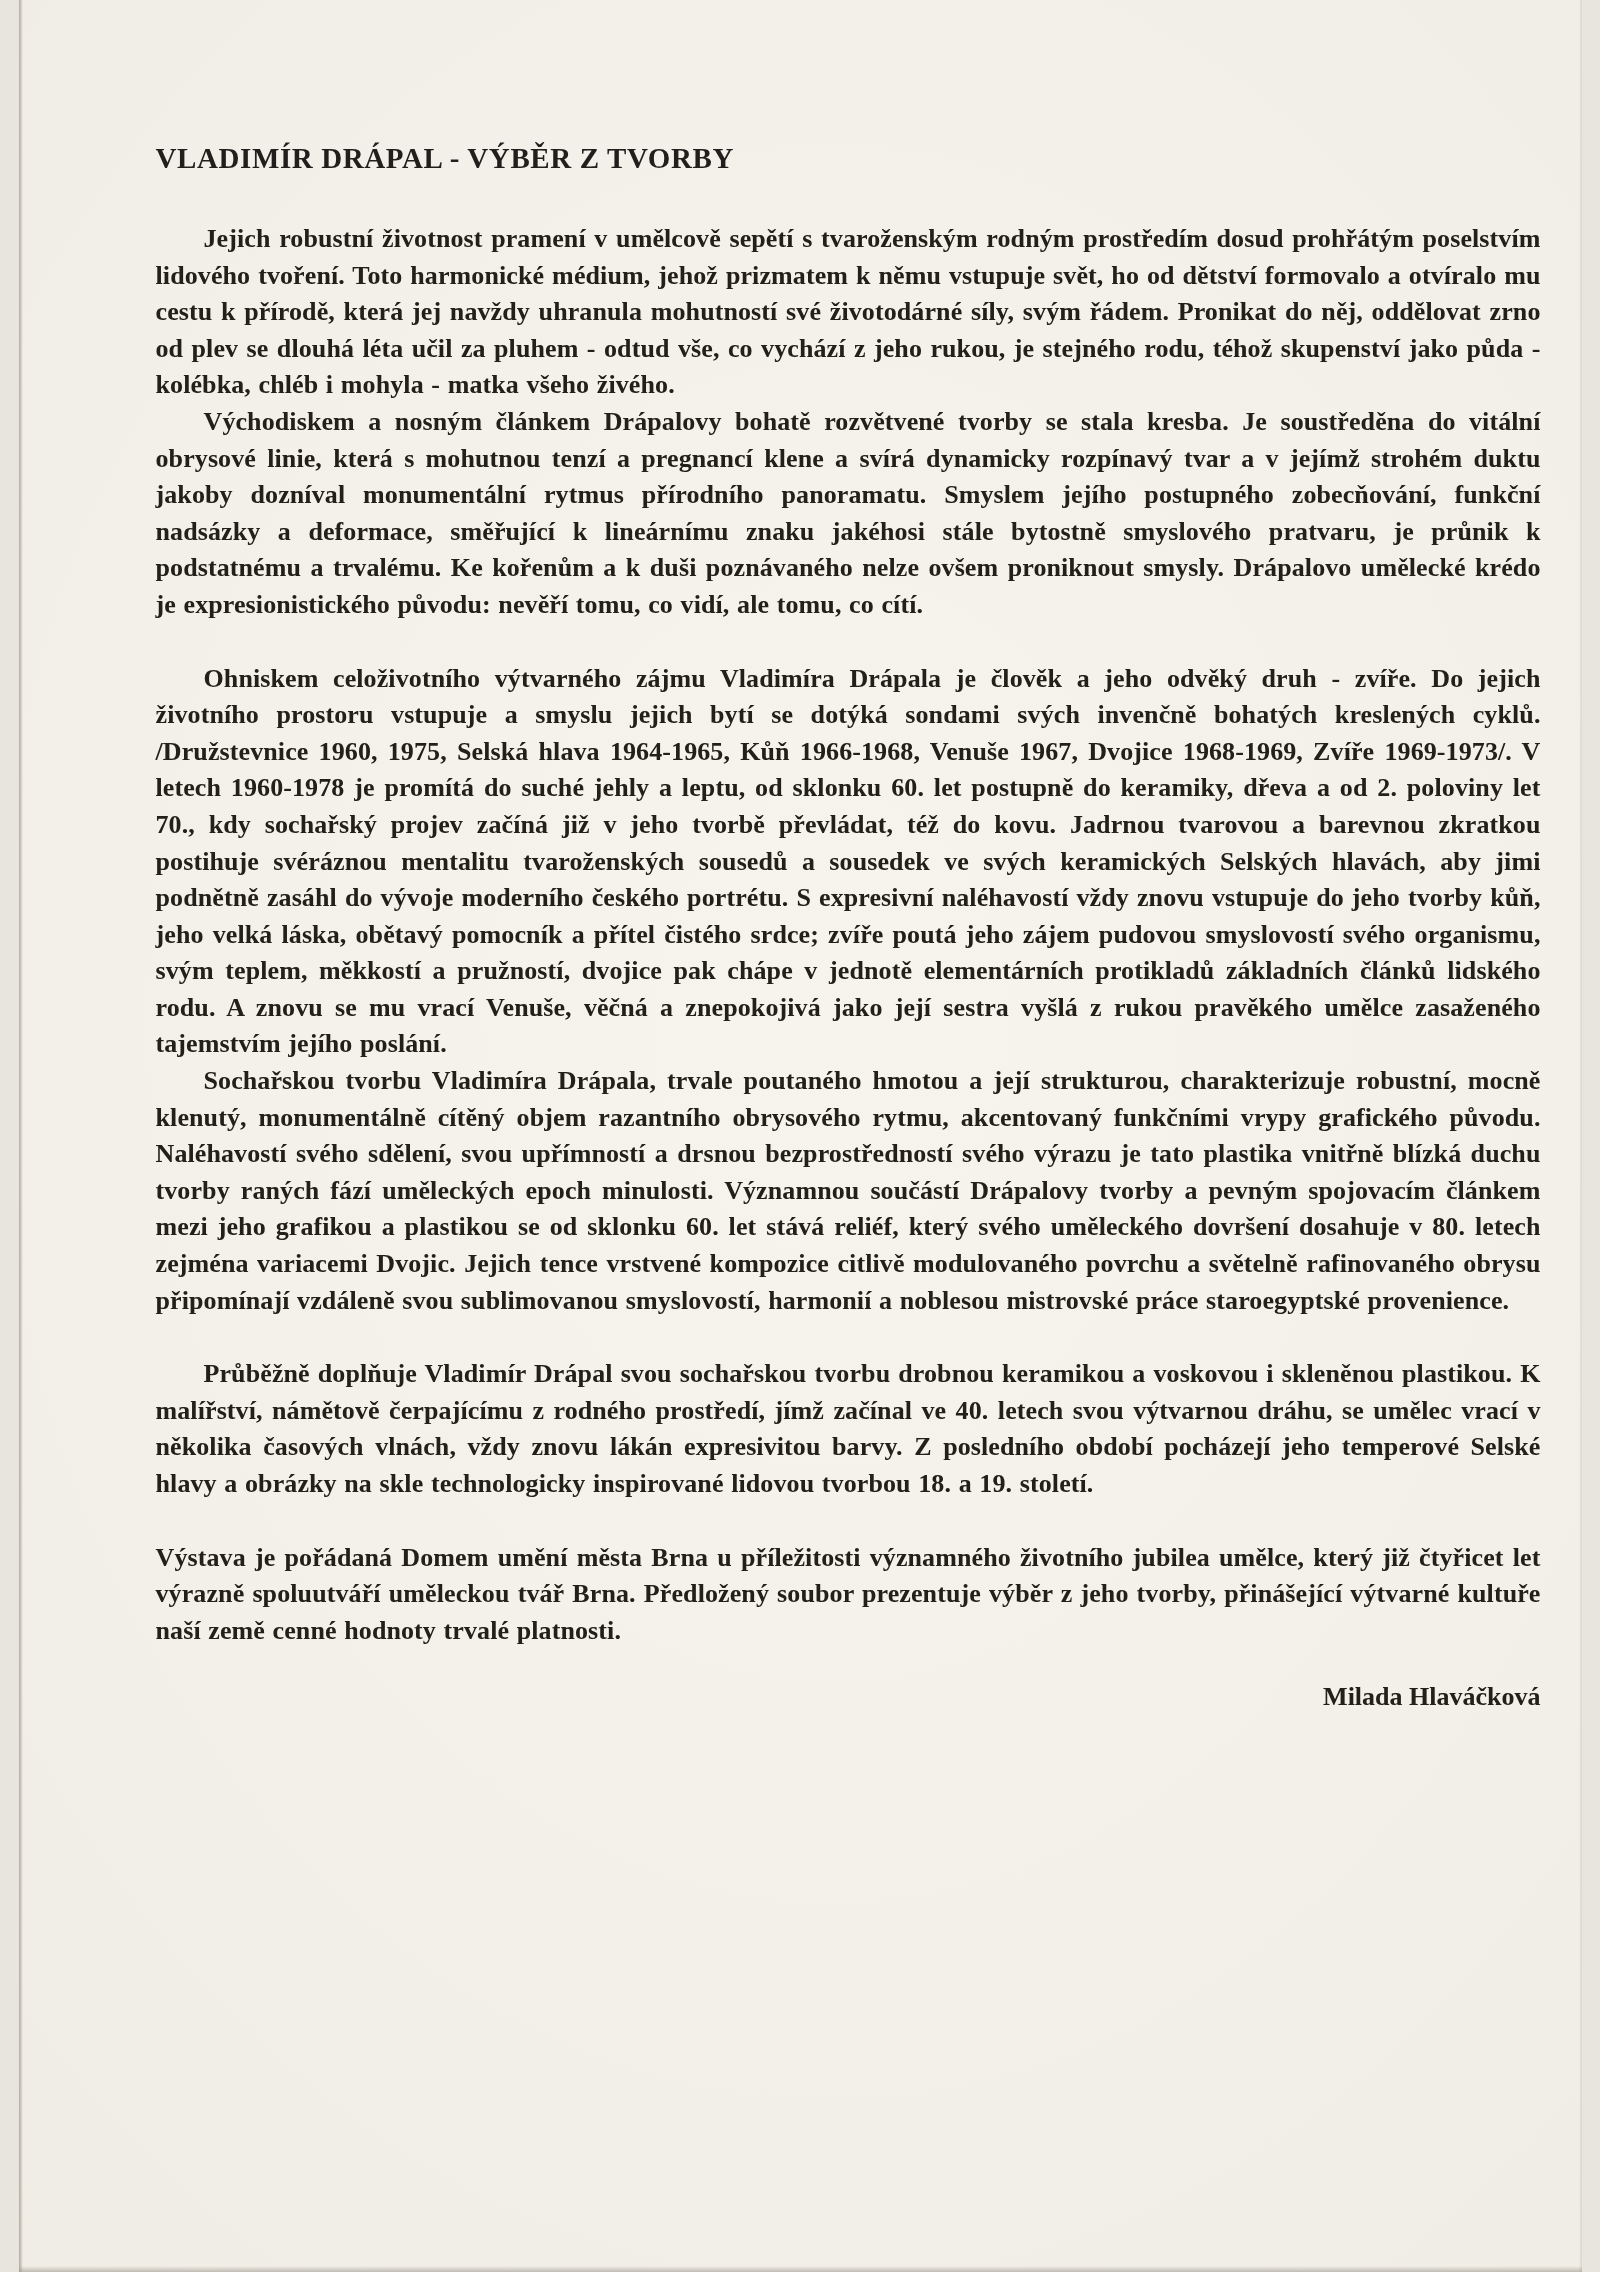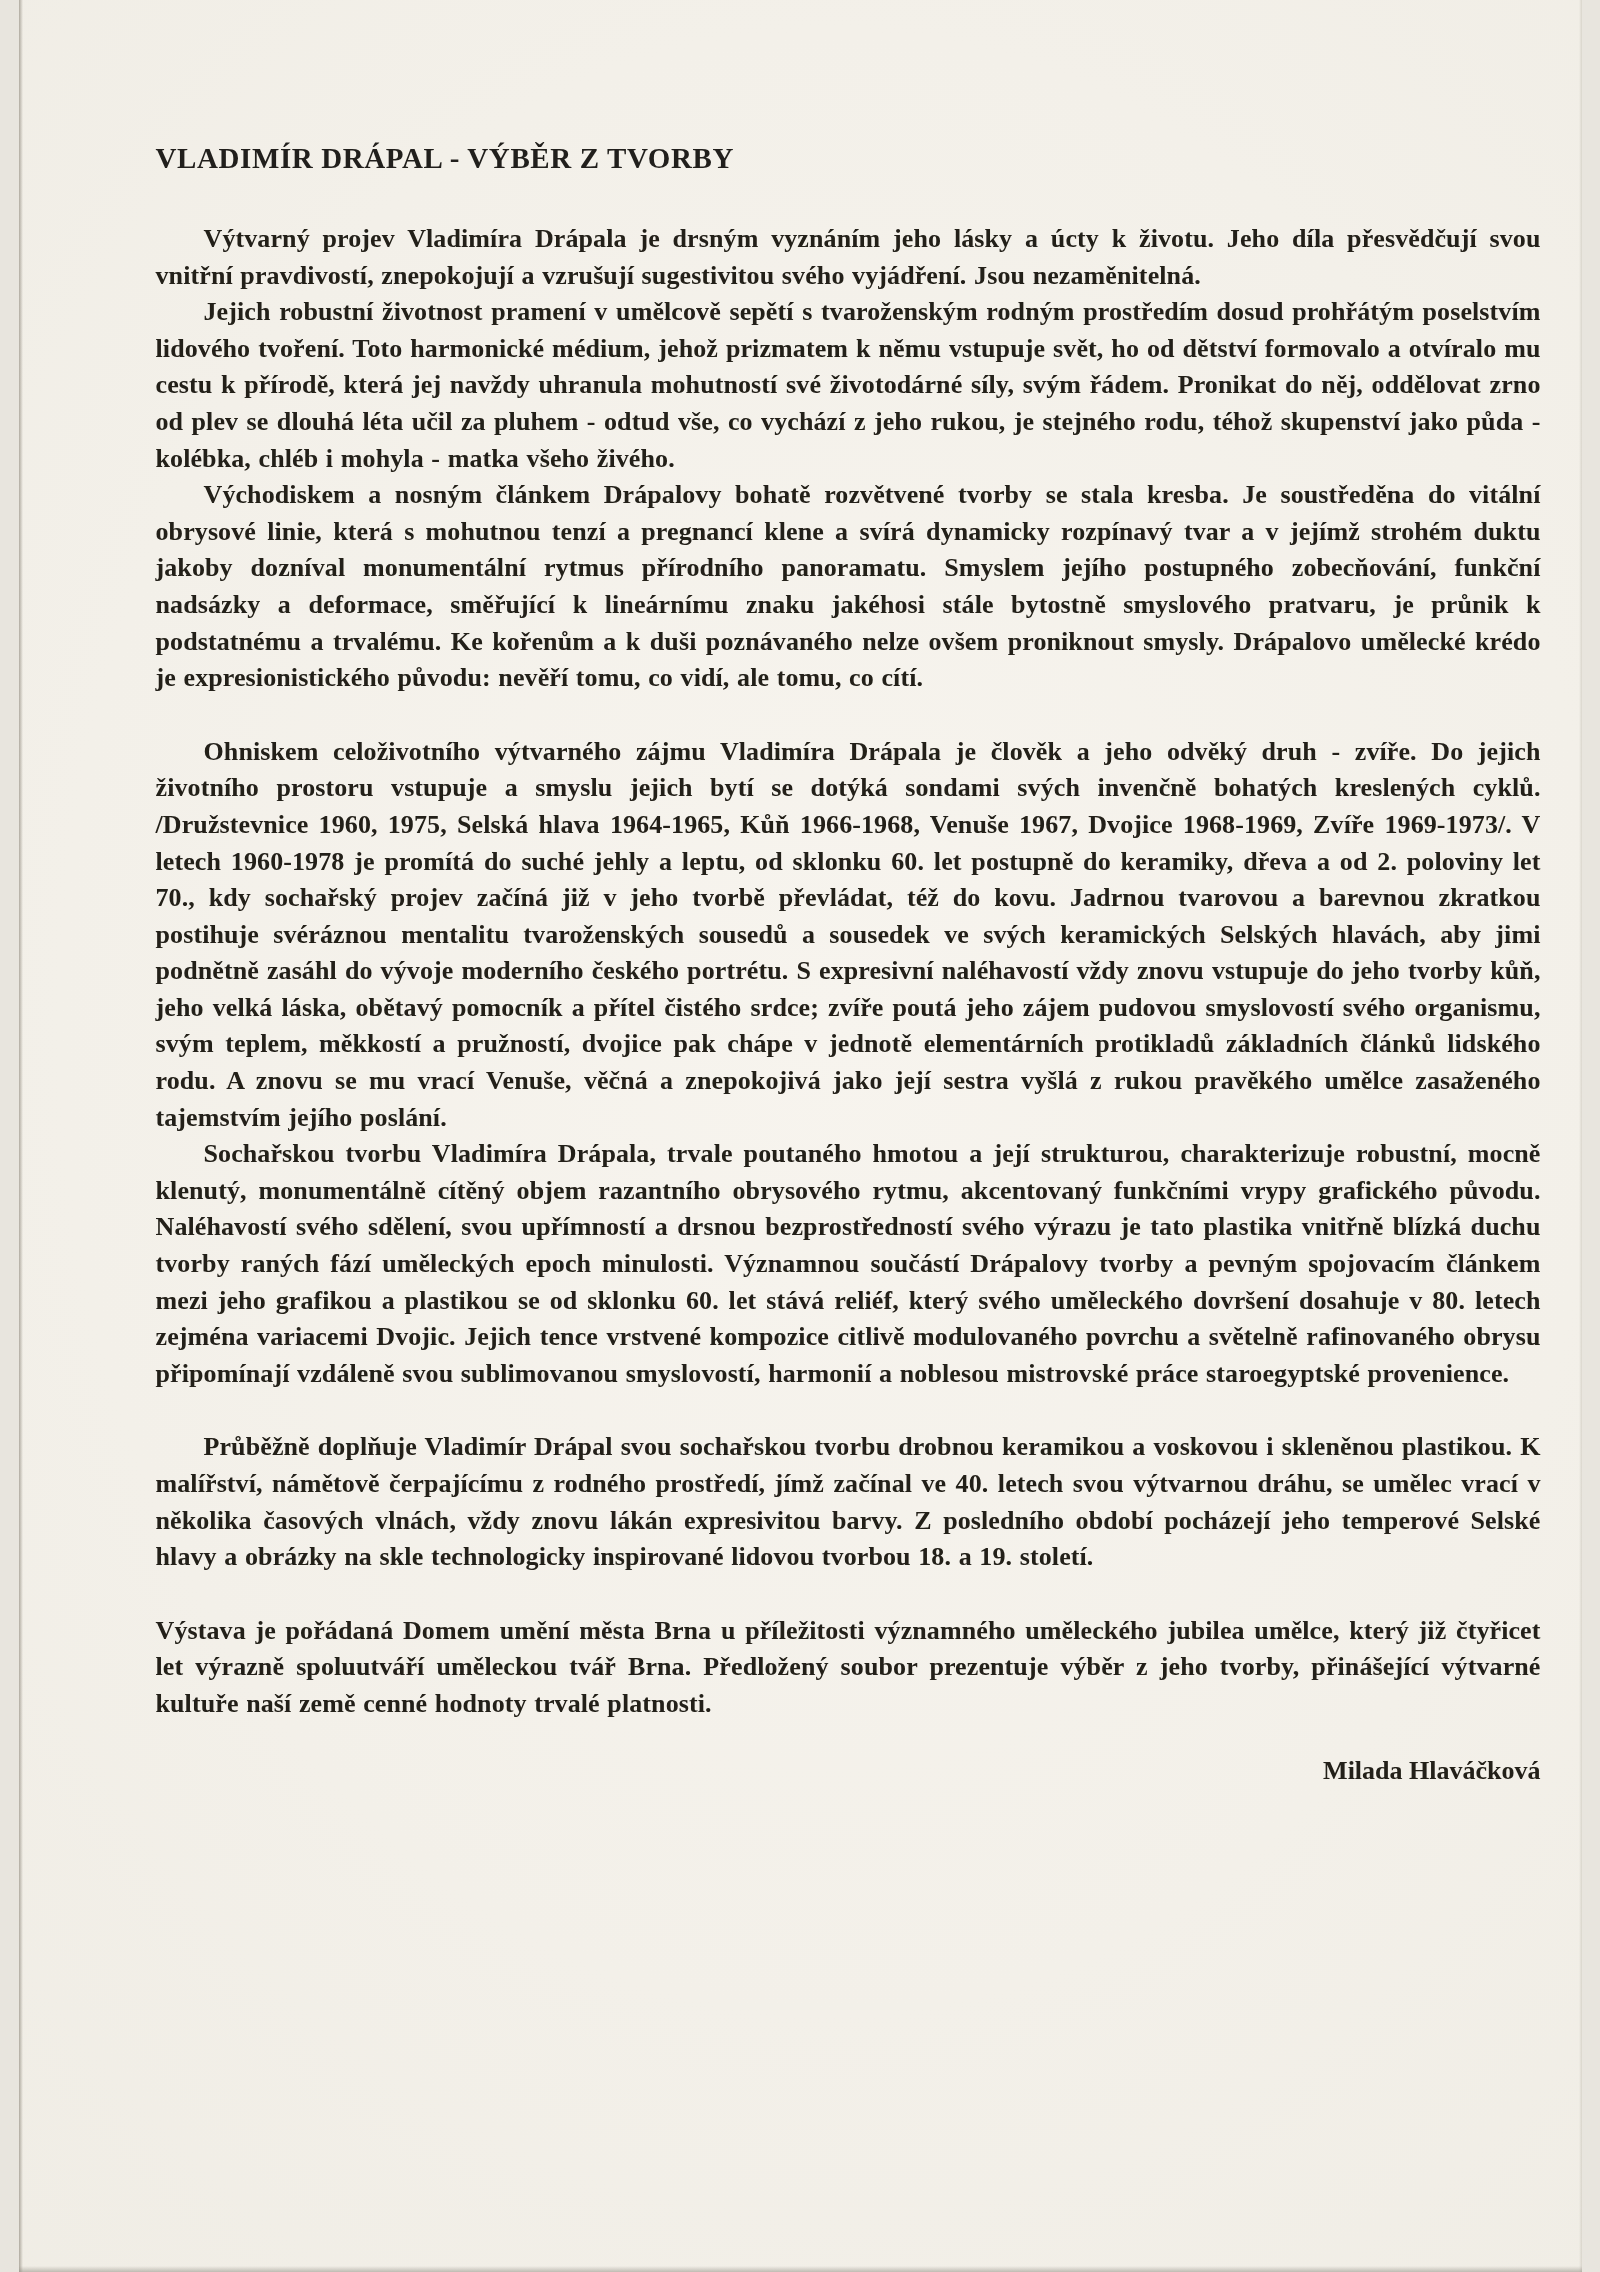--- a/index.html
+++ b/index.html
@@ -76,24 +76,23 @@
 
 <div class="page">
   <div class="edge-left"></div>
   <div class="edge-right"></div>
   <div class="edge-bottom"></div>
 
   <div class="content">
     <h1 class="doc-title">VLADIMÍR DRÁPAL - VÝBĚR Z TVORBY</h1>
 
     <div id="paragraphs">
-        <p class="para indent">Výtvarný projev Vladimíra Drápala je drsným vyznáním jeho lásky a úcty k životu. Jeho díla přesvědčují svou vnitřní pravdivostí, znepokojují a vzrušují sugestivitou svého vyjádření. Jsou nezaměnitelná.</p>
         <p class="para indent">Jejich robustní životnost pramení v umělcově sepětí s tvaroženským rodným prostředím dosud prohřátým poselstvím lidového tvoření. Toto harmonické médium, jehož prizmatem k němu vstupuje svět, ho od dětství formovalo a otvíralo mu cestu k přírodě, která jej navždy uhranula mohutností své životodárné síly, svým řádem. Pronikat do něj, oddělovat zrno od plev se dlouhá léta učil za pluhem - odtud vše, co vychází z jeho rukou, je stejného rodu, téhož skupenství jako půda - kolébka, chléb i mohyla - matka všeho živého.</p>
         <p class="para indent">Východiskem a nosným článkem Drápalovy bohatě rozvětvené tvorby se stala kresba. Je soustředěna do vitální obrysové linie, která s mohutnou tenzí a pregnancí klene a svírá dynamicky rozpínavý tvar a v jejímž strohém duktu jakoby dozníval monumentální rytmus přírodního panoramatu. Smyslem jejího postupného zobecňování, funkční nadsázky a deformace, směřující k lineárnímu znaku jakéhosi stále bytostně smyslového pratvaru, je průnik k podstatnému a trvalému. Ke kořenům a k duši poznávaného nelze ovšem proniknout smysly. Drápalovo umělecké krédo je expresionistického původu: nevěří tomu, co vidí, ale tomu, co cítí.</p>
         <p class="para indent gap-before">Ohniskem celoživotního výtvarného zájmu Vladimíra Drápala je člověk a jeho odvěký druh - zvíře. Do jejich životního prostoru vstupuje a smyslu jejich bytí se dotýká sondami svých invenčně bohatých kreslených cyklů. /Družstevnice 1960, 1975, Selská hlava 1964-1965, Kůň 1966-1968, Venuše 1967, Dvojice 1968-1969, Zvíře 1969-1973/. V letech 1960-1978 je promítá do suché jehly a leptu, od sklonku 60. let postupně do keramiky, dřeva a od 2. poloviny let 70., kdy sochařský projev začíná již v jeho tvorbě převládat, též do kovu. Jadrnou tvarovou a barevnou zkratkou postihuje svéráznou mentalitu tvaroženských sousedů a sousedek ve svých keramických Selských hlavách, aby jimi podnětně zasáhl do vývoje moderního českého portrétu. S expresivní naléhavostí vždy znovu vstupuje do jeho tvorby kůň, jeho velká láska, obětavý pomocník a přítel čistého srdce; zvíře poutá jeho zájem pudovou smyslovostí svého organismu, svým teplem, měkkostí a pružností, dvojice pak chápe v jednotě elementárních protikladů základních článků lidského rodu. A znovu se mu vrací Venuše, věčná a znepokojivá jako její sestra vyšlá z rukou pravěkého umělce zasaženého tajemstvím jejího poslání.</p>
         <p class="para indent">Sochařskou tvorbu Vladimíra Drápala, trvale poutaného hmotou a její strukturou, charakterizuje robustní, mocně klenutý, monumentálně cítěný objem razantního obrysového rytmu, akcentovaný funkčními vrypy grafického původu. Naléhavostí svého sdělení, svou upřímností a drsnou bezprostředností svého výrazu je tato plastika vnitřně blízká duchu tvorby raných fází uměleckých epoch minulosti. Významnou součástí Drápalovy tvorby a pevným spojovacím článkem mezi jeho grafikou a plastikou se od sklonku 60. let stává reliéf, který svého uměleckého dovršení dosahuje v 80. letech zejména variacemi Dvojic. Jejich tence vrstvené kompozice citlivě modulovaného povrchu a světelně rafinovaného obrysu připomínají vzdáleně svou sublimovanou smyslovostí, harmonií a noblesou mistrovské práce staroegyptské provenience.</p>
         <p class="para indent gap-before">Průběžně doplňuje Vladimír Drápal svou sochařskou tvorbu drobnou keramikou a voskovou i skleněnou plastikou. K malířství, námětově čerpajícímu z rodného prostředí, jímž začínal ve 40. letech svou výtvarnou dráhu, se umělec vrací v několika časových vlnách, vždy znovu lákán expresivitou barvy. Z posledního období pocházejí jeho temperové Selské hlavy a obrázky na skle technologicky inspirované lidovou tvorbou 18. a 19. století.</p>
-        <p class="para gap-before">Výstava je pořádaná Domem umění města Brna u příležitosti významného uměleckého jubilea umělce, který již čtyřicet let výrazně spoluutváří uměleckou tvář Brna. Předložený soubor prezentuje výběr z jeho tvorby, přinášející výtvarné kultuře naší země cenné hodnoty trvalé platnosti.</p>
+        <p class="para gap-before">Výstava je pořádaná Domem umění města Brna u příležitosti významného životního jubilea umělce, který již čtyřicet let výrazně spoluutváří uměleckou tvář Brna. Předložený soubor prezentuje výběr z jeho tvorby, přinášející výtvarné kultuře naší země cenné hodnoty trvalé platnosti.</p>
       </div>
 
     <div class="signature">Milada Hlaváčková</div>
   </div>
 </div>
 
 </body></html>

